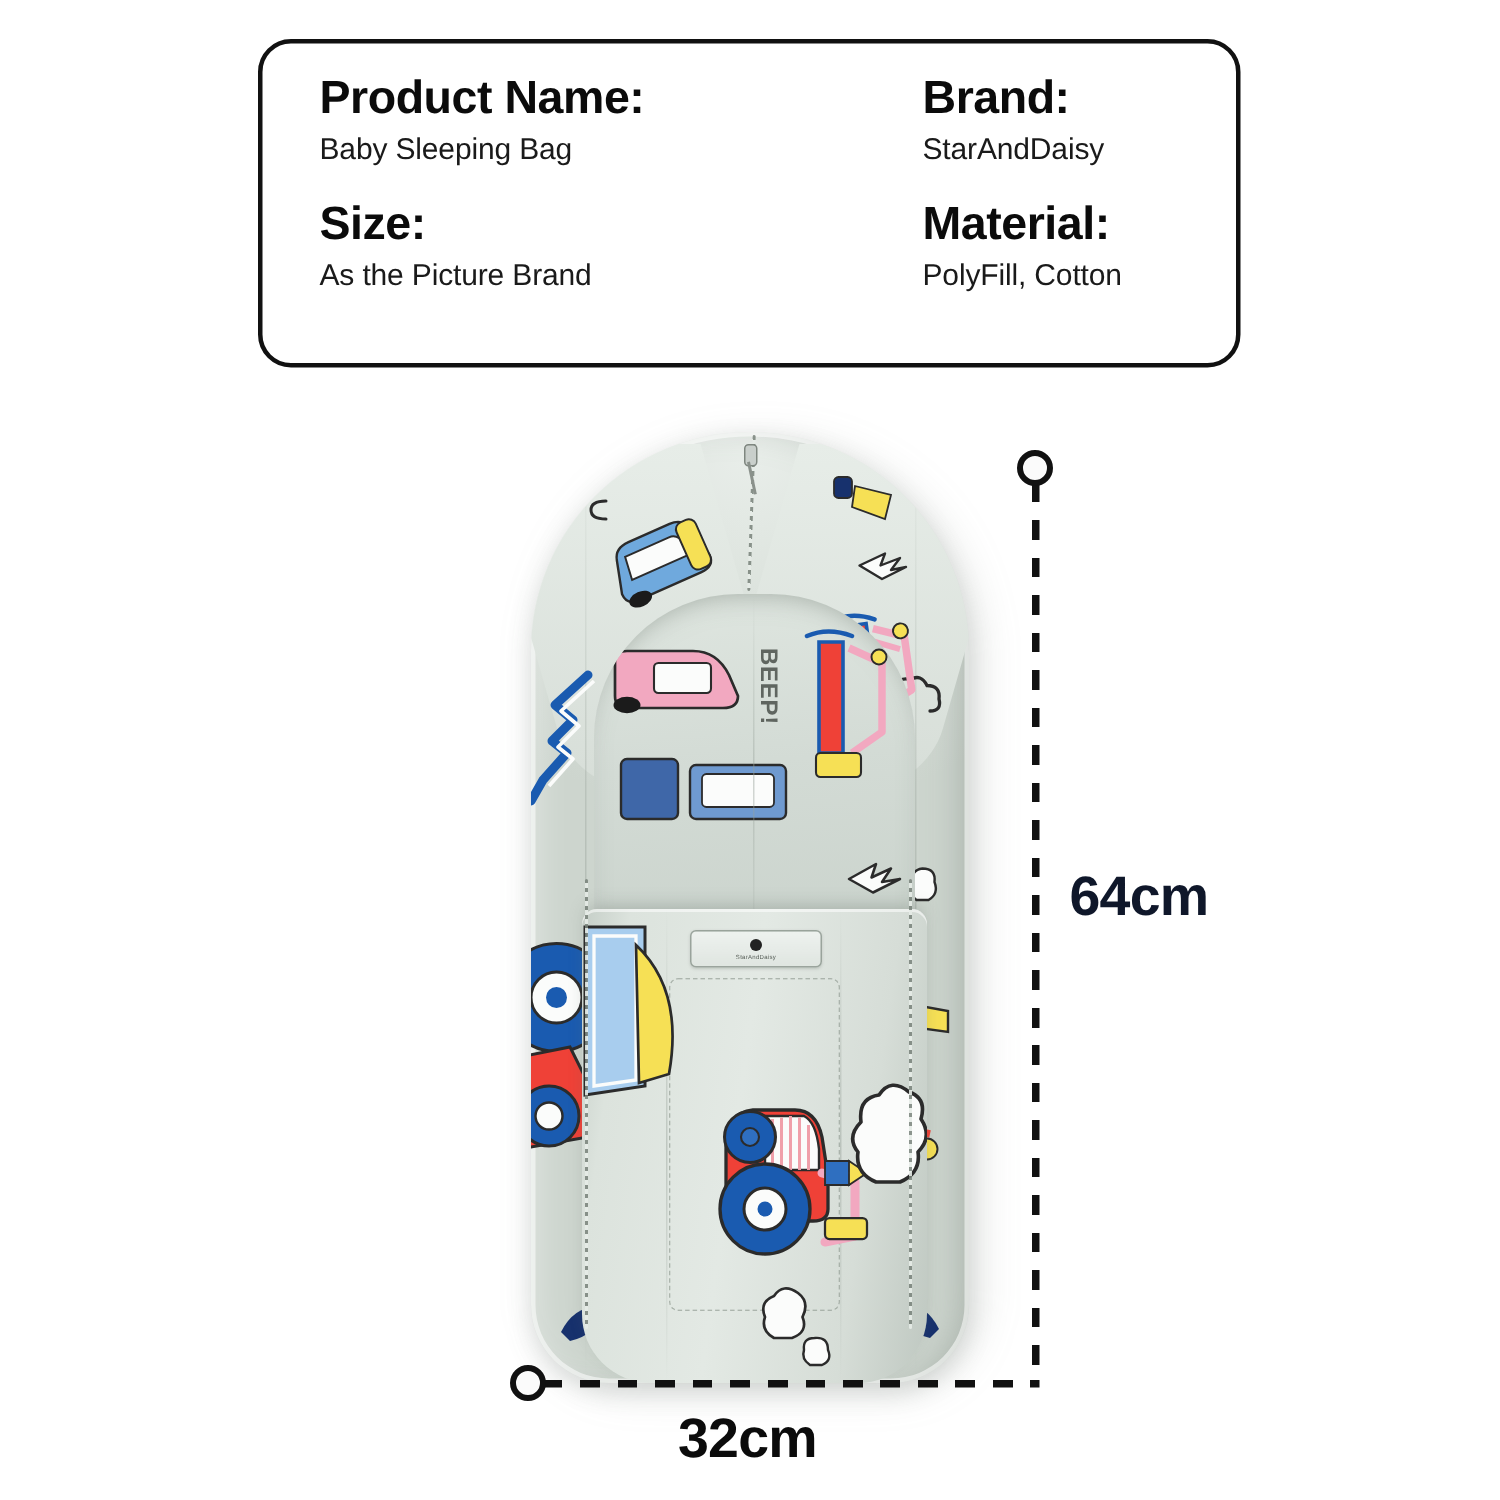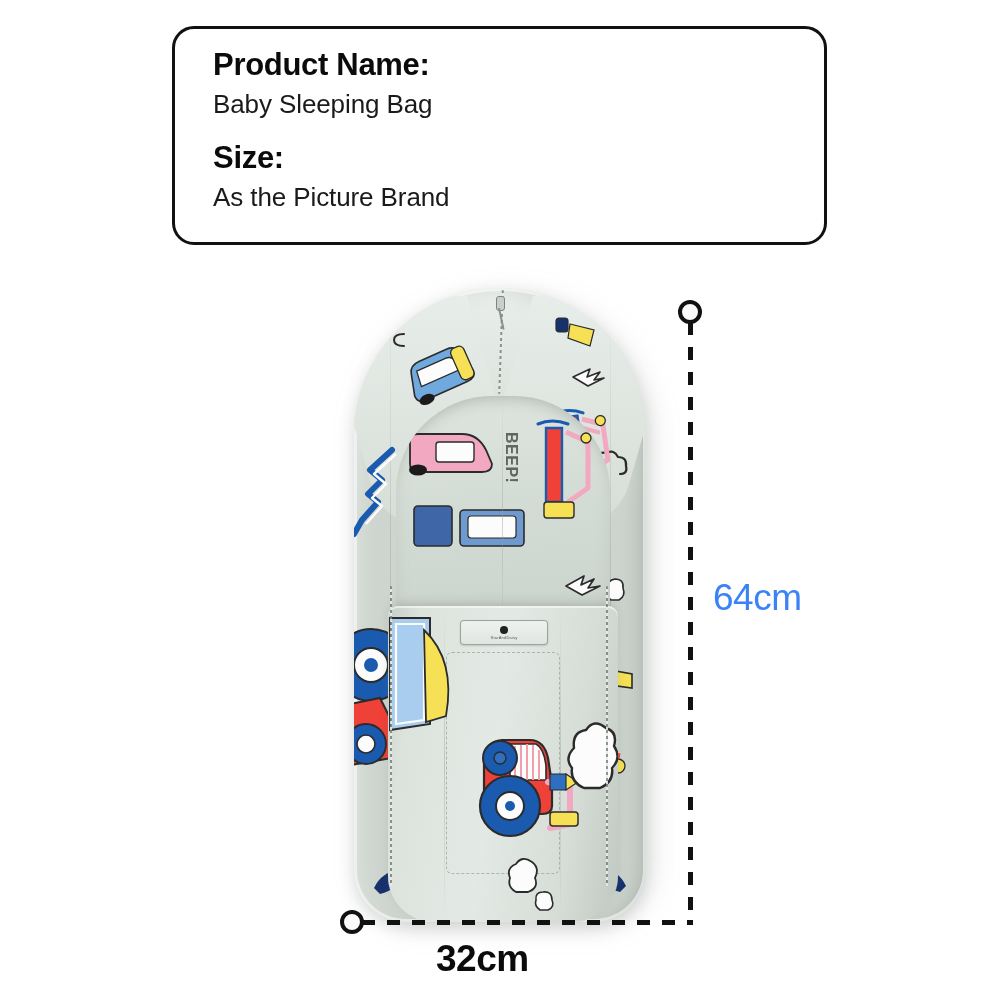--- a/index.html
+++ b/index.html
@@ -48,21 +48,21 @@
   .field { margin-bottom: 14px; }
   .field-label {
     font-size: 31px;
     font-weight: bold;
     letter-spacing: -0.3px;
     line-height: 1.32;
     color: #0b0b0b;
     white-space: nowrap;
   }
   .field-value {
-    font-size: 26px;
+    font-size: 20px;
     font-weight: normal;
     letter-spacing: -0.1px;
     line-height: 1.45;
     color: #1a1a1a;
     white-space: nowrap;
   }
   .field.second { margin-top: 12px; margin-bottom: 0; }
 
   
   #product-figure {
@@ -240,29 +240,29 @@
     height: 5px;
     background: repeating-linear-gradient(90deg,
       #111111 0 13px, rgba(255,255,255,0) 13px 25px);
     z-index: 5;
   }
   #dim-label-height {
     position: absolute;
     left: 713px;
     top: 577px;
     font-size: 37px;
-    font-weight: normal;
+    font-weight: bold;
     letter-spacing: -0.5px;
-    color: #3b82f6;
+    color: #0f172a;
     white-space: nowrap;
     z-index: 6;
   }
   #dim-label-width {
     position: absolute;
-    left: 436px;
+    left: 452px;
     top: 938px;
     font-size: 37px;
     font-weight: bold;
     letter-spacing: -0.5px;
     color: #0b0b0b;
     white-space: nowrap;
     z-index: 6;
   }
 </style>
 </head>
@@ -276,20 +276,30 @@
       <div class="field">
         <div class="field-label">Product Name:</div>
         <div class="field-value">Baby Sleeping Bag</div>
       </div>
       <div class="field second">
         <div class="field-label">Size:</div>
         <div class="field-value">As the Picture Brand</div>
       </div>
     </div>
 
+    <div class="info-col" id="info-col-right">
+      <div class="field">
+        <div class="field-label">Brand:</div>
+        <div class="field-value">StarAndDaisy</div>
+      </div>
+      <div class="field second">
+        <div class="field-label">Material:</div>
+        <div class="field-value">PolyFill, Cotton</div>
+      </div>
+    </div>
 
   </div>
 
   <div id="product-figure">
 
     <div id="product-shadow"></div>
 
     <div id="bag-outer">
 
       <div id="hood-left"></div>

